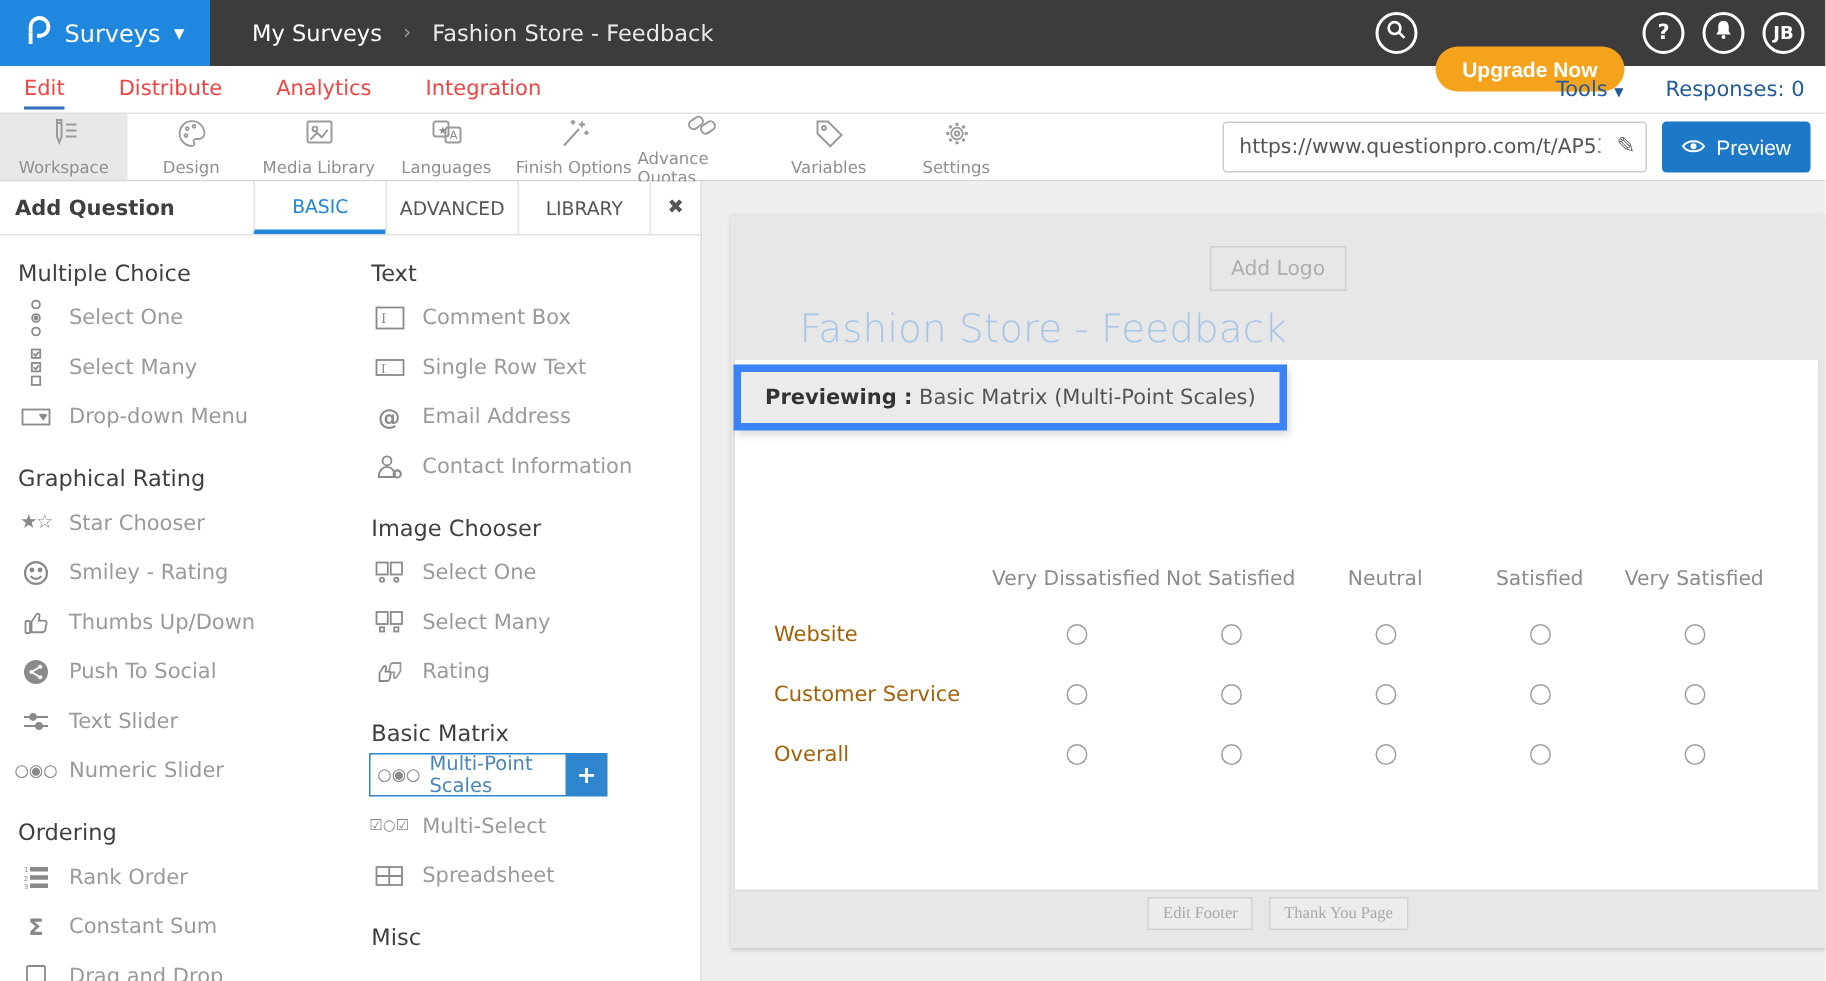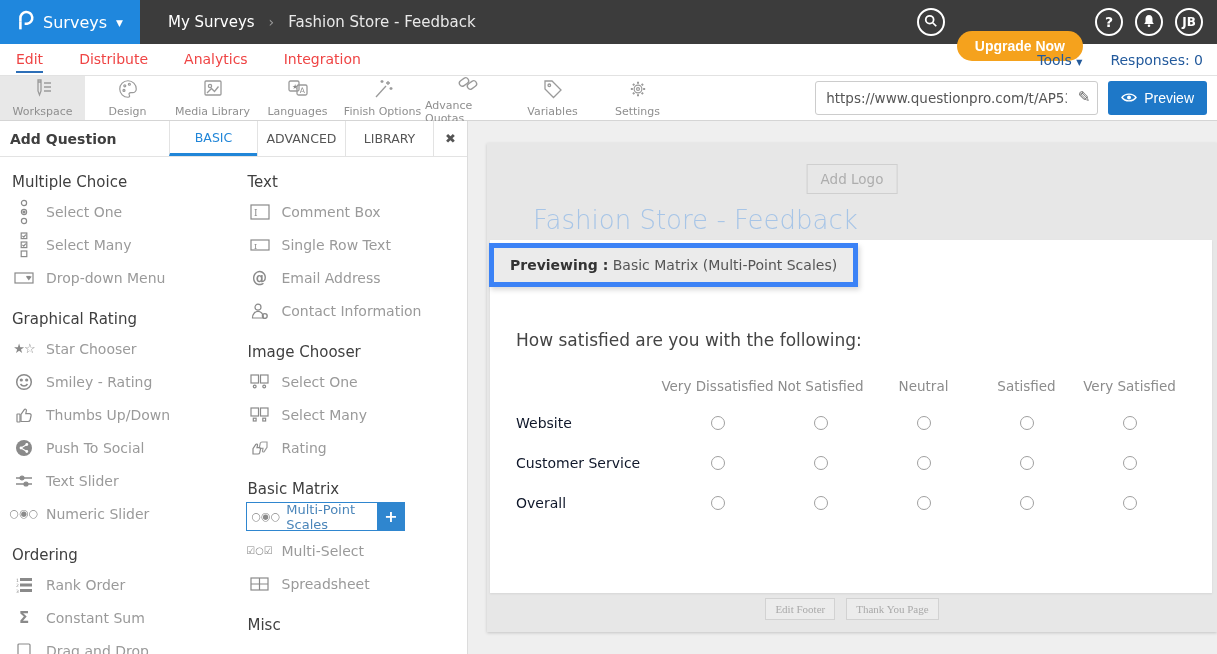--- a/index.html
+++ b/index.html
@@ -81,21 +81,21 @@
   .scard { position:absolute; top:97px; left:3px; right:5px; height:353px; background:#fff;
     box-shadow:0 1px 2px rgba(0,0,0,.08); }
   .pv-badge { position:absolute; top:3px; left:-1px; background:#ebebeb; border:5px solid #3b82f6;
     padding:9px 16px; font-size:14px; color:#555; box-shadow:2px 3px 5px rgba(0,0,0,.15); white-space:nowrap; }
   .pv-badge b { color:#333; }
   .squestion { position:absolute; top:90px; left:26px; font-size:17px; color:#444; }
   .matrix { position:absolute; top:128px; left:26px; display:grid;
     grid-template-columns:150px repeat(5,103px); }
   .mx-head { height:35px; display:flex; align-items:center; justify-content:center;
     color:#8c8c8c; font-size:13.5px; white-space:nowrap; }
-  .mx-label { height:40px; display:flex; align-items:center; color:#0f172a; font-size:14px; }
+  .mx-label { height:40px; display:flex; align-items:center; color:#a16207; font-size:14px; }
   .mx-cell { height:40px; display:flex; align-items:center; justify-content:center; }
   .radio { width:14px; height:14px; border:1px solid #a0a0a0; border-radius:50%; background:#fff; cursor:pointer; }
   .foot-btns { position:absolute; top:455px; left:0; right:0; display:flex; justify-content:center; gap:11px; }
   .foot-btn { border:1px solid #d2d2d2; background:#ececec; color:#a9a9a9; font-size:11px;
     padding:4px 9px; cursor:pointer; font-family:Liberation Serif, serif; }
 </style>
 </head>
 <body>
 
 <div class="topbar">
@@ -474,21 +474,20 @@
     <div class="spanel">
       <button class="add-logo">Add Logo</button>
       <div class="stitle">Fashion Store - Feedback</div>
 
       <div class="scard">
         <div class="pv-badge">
           <b>Previewing :</b>
           <span>Basic Matrix (Multi-Point Scales)</span>
         </div>
 
-        <div class="squestion">How satisfied are you with the following:</div>
 
         <div class="matrix">
           <div class="mx-head"></div>
           <div class="mx-head">Very Dissatisfied</div>
           <div class="mx-head">Not Satisfied</div>
           <div class="mx-head">Neutral</div>
           <div class="mx-head">Satisfied</div>
           <div class="mx-head">Very Satisfied</div>
 
           <div class="mx-label">Website</div>

